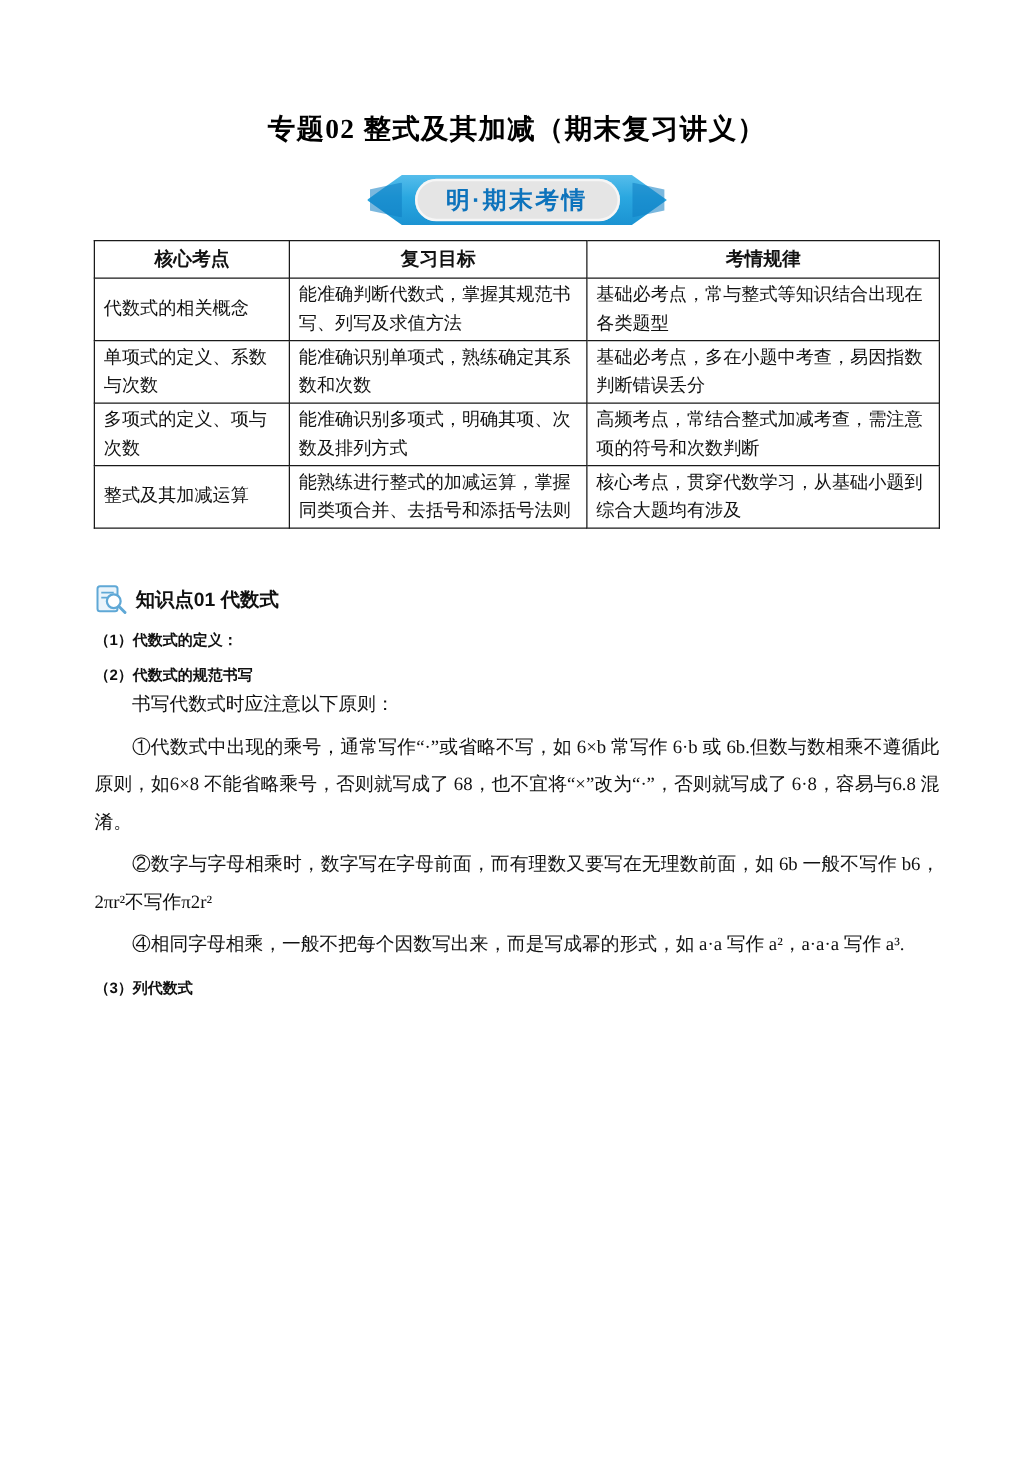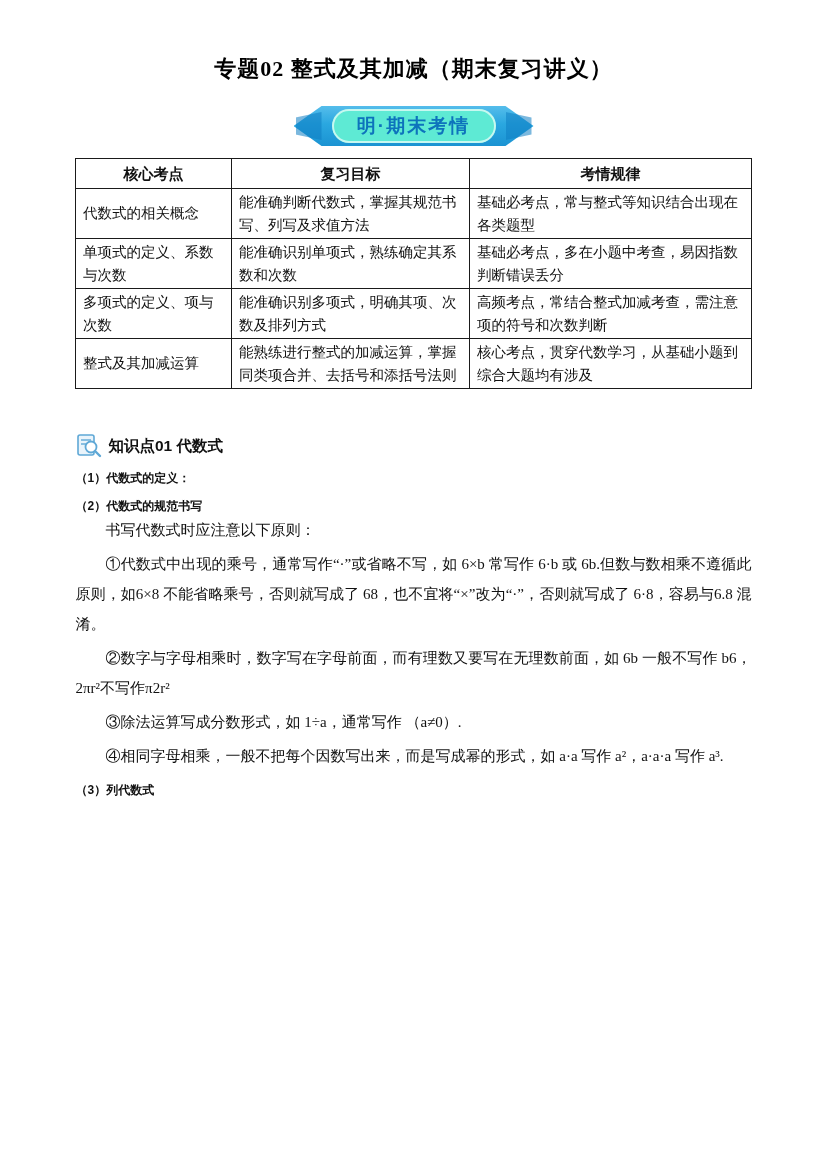--- a/index.html
+++ b/index.html
@@ -7,21 +7,21 @@
     position:relative;
     width:827px;height:1169px;
     margin:0 auto;
     background:#ffffff;
     font-family:"Liberation Serif","DejaVu Serif",serif;
     color:#111;
     overflow:hidden;
   }
   .content{width:676px;margin:0 auto;}
   .doc-title{
-    padding-top:54px;
+    padding-top:88px;
     text-align:center;
     font-size:22px;
     font-weight:bold;
     letter-spacing:1px;
     color:#000;
   }
   
   .banner{position:relative;width:240px;height:40px;margin:22px auto 0;}
   .banner .ribbon{
     position:absolute;inset:0;
@@ -29,21 +29,21 @@
     clip-path:polygon(28px 0,calc(100% - 28px) 0,100% 50%,calc(100% - 28px) 100%,28px 100%,0 50%);
   }
   .banner .fold-left,.banner .fold-right{
     position:absolute;top:6px;bottom:6px;width:26px;
     background:#0f7dc2;opacity:.55;
   }
   .banner .fold-left{left:2px;clip-path:polygon(0 20%,100% 0,100% 100%,0 80%);}
   .banner .fold-right{right:2px;clip-path:polygon(0 0,100% 20%,100% 80%,0 100%);}
   .banner .pill{
     position:absolute;left:38px;right:38px;top:3px;bottom:3px;
-    background:#5eead4;
+    background:#e5e5e5;
     border-radius:17px;
     display:flex;align-items:center;justify-content:center;
     box-shadow:0 0 0 2px rgba(255,255,255,.65) inset;
   }
   .banner .pill span{
     font-family:"Liberation Sans","DejaVu Sans",sans-serif;
     font-weight:bold;font-size:19px;color:#0d73bc;letter-spacing:2px;
   }
   .banner.second{margin-top:13px;}
   
@@ -151,19 +151,18 @@
       </svg>
       <span>知识点01 代数式</span>
     </div>
 
     <div class="sec-title">（1）代数式的定义：</div>
 
     <div class="sec-title">（2）代数式的规范书写</div>
     <div class="para no-gap">书写代数式时应注意以下原则：</div>
     <div class="para">①代数式中出现的乘号，通常写作“·”或省略不写，如 6×b 常写作 6·b 或 6b.但数与数相乘不遵循此原则，如6×8 不能省略乘号，否则就写成了 68，也不宜将“×”改为“·”，否则就写成了 6·8，容易与6.8 混淆。</div>
     <div class="para">②数字与字母相乘时，数字写在字母前面，而有理数又要写在无理数前面，如 6b 一般不写作 b6，2πr²不写作π2r²</div>
-    <div class="para">③除法运算写成分数形式，如 1÷a，通常写作 （a≠0）.</div>
     <div class="para">④相同字母相乘，一般不把每个因数写出来，而是写成幂的形式，如 a·a 写作 a²，a·a·a 写作 a³.</div>
 
     <div class="sec-title">（3）列代数式</div>
 
   </div>
 </div>
 
 </body></html>

